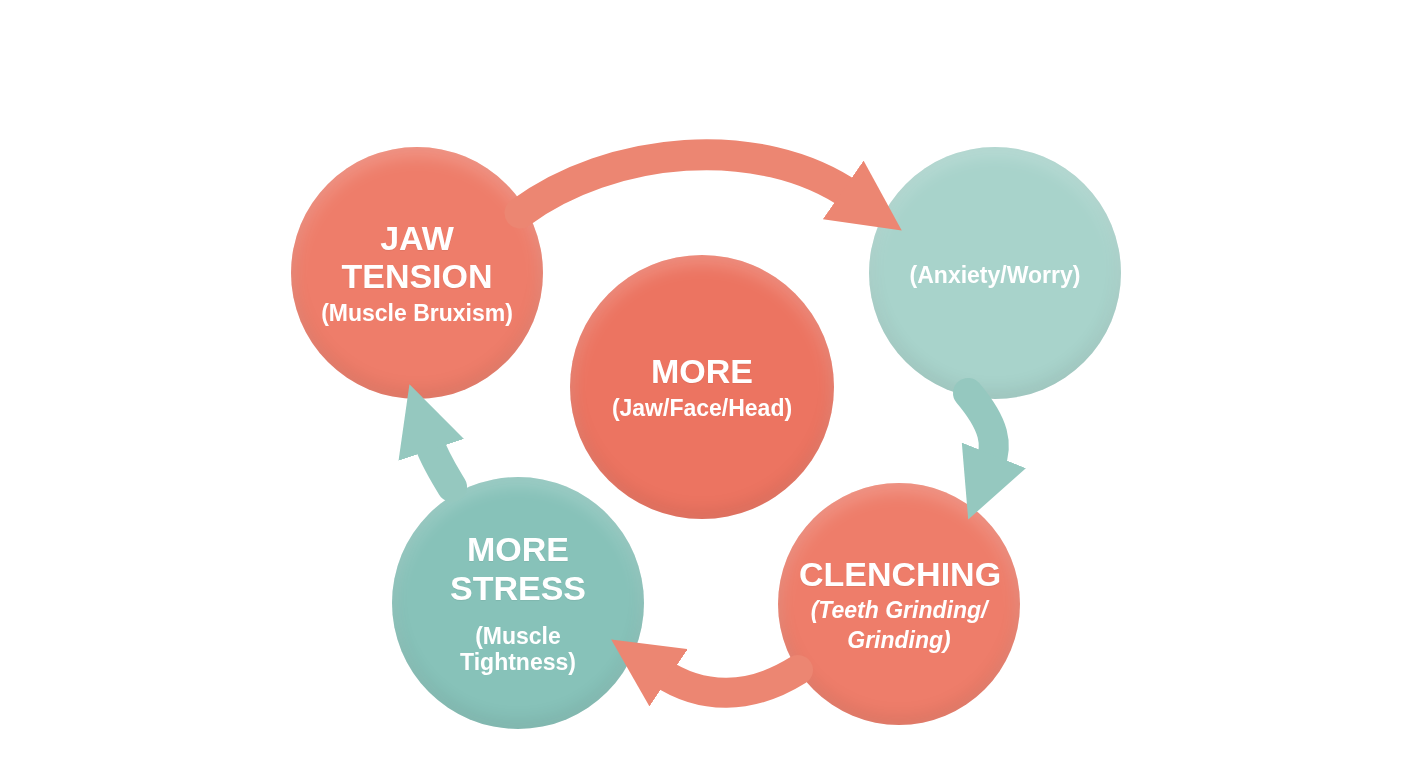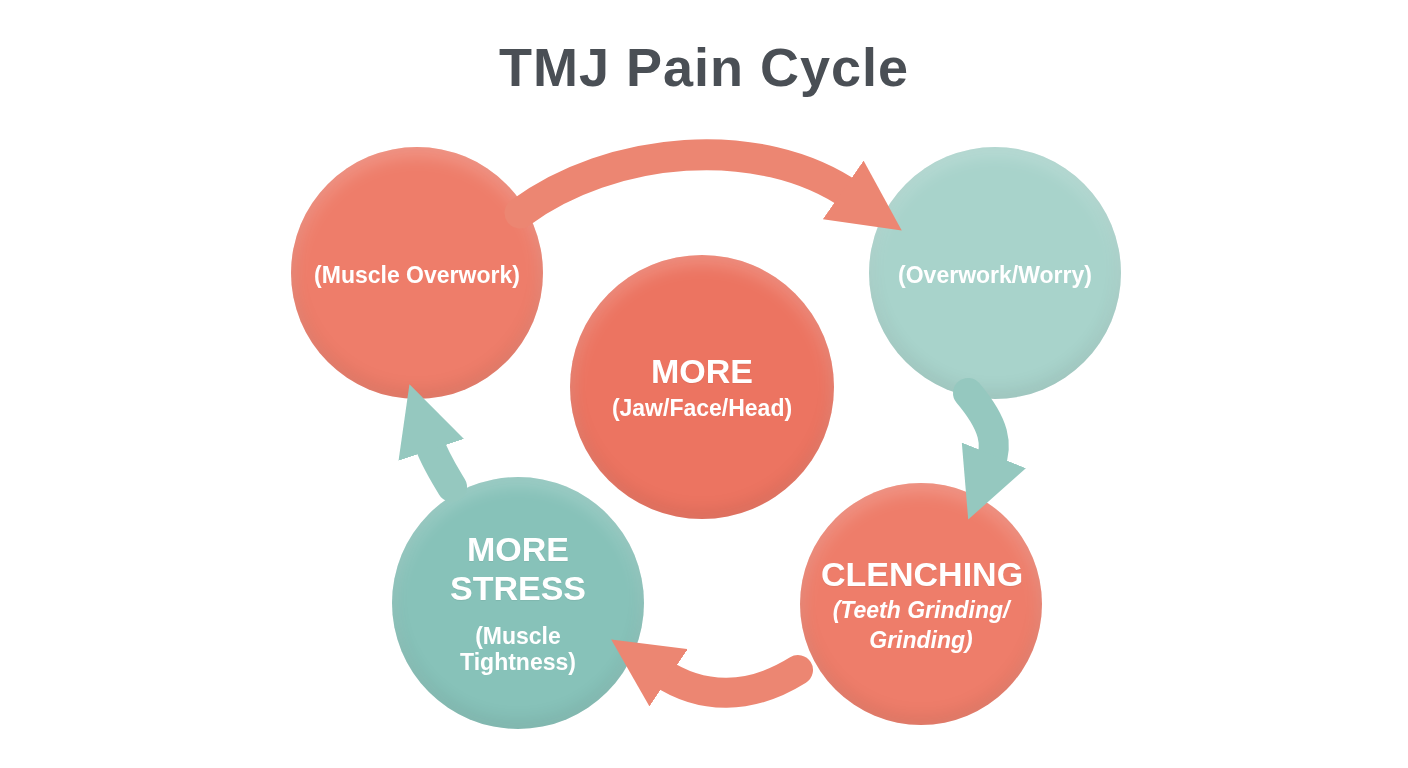--- a/index.html
+++ b/index.html
@@ -22,42 +22,42 @@
     display: flex; flex-direction: column; align-items: center; justify-content: center;
     text-align: center; color: #ffffff;
     box-shadow: inset 0 -8px 18px rgba(0,0,0,0.08), inset 0 8px 18px rgba(255,255,255,0.22);
   }
   .label   { font-weight: 800; font-size: 34px; line-height: 1.12; max-width: 200px; text-shadow: 0 1px 1px rgba(0,0,0,0.06); }
   .sublabel{ font-weight: 700; font-size: 23px; line-height: 1.15; margin-top: 5px; max-width: 226px; }
 
   .node-jaw       { left: 291px; top: 147px; width: 252px; height: 252px; }
   .node-stress    { left: 869px; top: 147px; width: 252px; height: 252px; }
   .node-pain      { left: 570px; top: 255px; width: 264px; height: 264px; }
-  .node-clenching { left: 800px; top: 483px; width: 242px; height: 242px; }
+  .node-clenching { left: 778px; top: 483px; width: 242px; height: 242px; }
   .node-more      { left: 392px; top: 477px; width: 252px; height: 252px; }
 
   .node-more .sublabel { max-width: 150px; margin-top: 16px; }
   .node-clenching .sublabel { margin-top: 4px; font-style: italic; }
   .sub2 { margin-top: 0; }
 
   .arrows { position: absolute; left: 0; top: 0; width: 1408px; height: 768px; pointer-events: none; }
 </style>
 </head>
 <body>
 
 <div class="stage">
 
-  <h1 class="title" style="color: rgb(74, 79, 85);">TMJ Pain Cycle</h1>
 
   <div class="circle node-jaw" style="background: rgb(238, 125, 106);">
-    <div class="sublabel">(Muscle Overwork)</div>
+    <div class="label">JAW TENSION</div>
+    <div class="sublabel">(Muscle Bruxism)</div>
   </div>
 
   <div class="circle node-stress" style="background: rgb(168, 211, 203);">
-    <div class="sublabel">(Overwork/Worry)</div>
+    <div class="sublabel">(Anxiety/Worry)</div>
   </div>
 
   <div class="circle node-pain" style="background: rgb(236, 116, 97);">
     <div class="label">MORE</div>
     <div class="sublabel">(Jaw/Face/Head)</div>
   </div>
 
   <div class="circle node-clenching" style="background: rgb(238, 125, 106);">
     <div class="label">CLENCHING</div>
     <div class="sublabel">(Teeth Grinding/</div>

